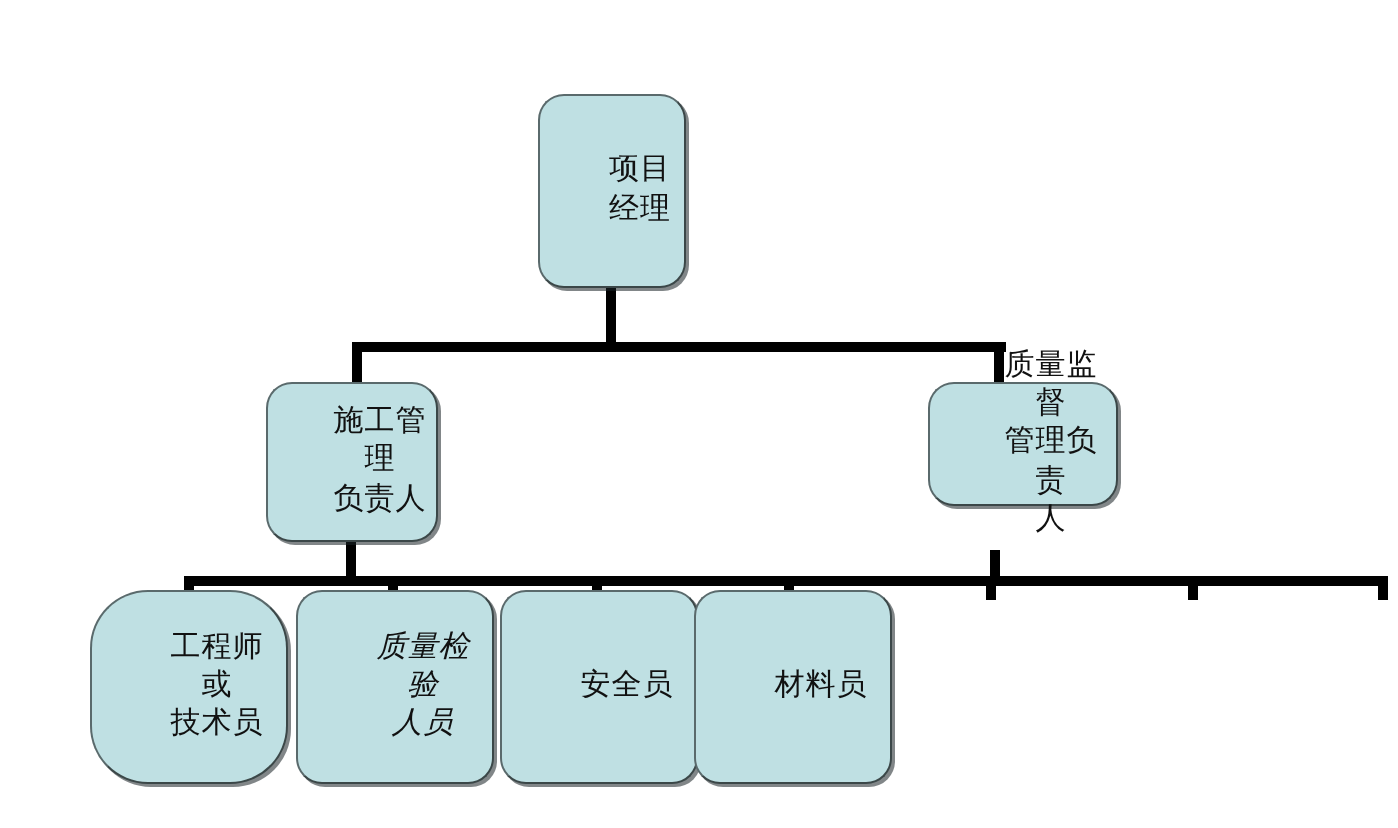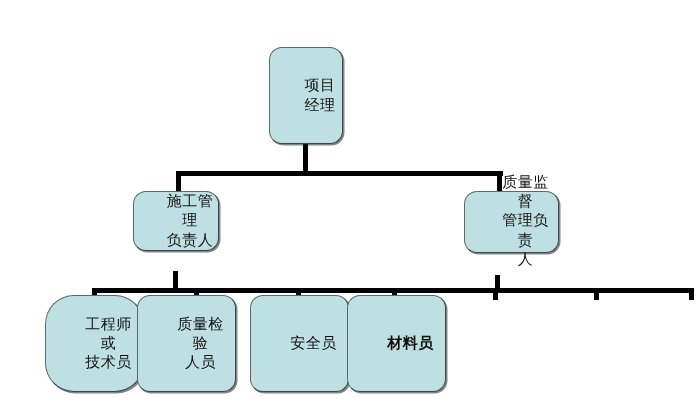--- a/index.html
+++ b/index.html
@@ -38,28 +38,28 @@
     letter-spacing: 0.5px;
     z-index: 3;
     padding-left: 28px;
   }
   .node-label {
     display: block;
     padding: 0 4px;
     white-space: pre-line;
   }
   .node.root       { left: 269px; top: 47px;  width: 74px;  height: 97px; }
-  .node.mid-left   { left: 133px; top: 191px; width: 86px;  height: 60px; }
+  .node.mid-left   { left: 133px; top: 191px; width: 86px;  height: 80px; }
   .node.mid-right  { left: 464px; top: 191px; width: 95px;  height: 62px; font-family: Liberation Mono, monospace; }
 
   .node.leaf { top: 295px; height: 97px; width: 99px; }
   .leaf-0 { left: 45px; border-radius: 29px;  }
-  .leaf-1 { left: 137px; }
+  .leaf-1 { left: 148px; font-style: italic; }
   .leaf-2 { left: 250px; text-align: center; }
-  .leaf-3 { left: 347px; font-weight: bold; }
+  .leaf-3 { left: 347px; }
   .leaf-4 { left: 448px; }
   .leaf-5 { left: 549px; }
 
   
   .conn {
     position: absolute;
     background: #000000;
     z-index: 1;
   }
   .conn.v { width: 5px; }

